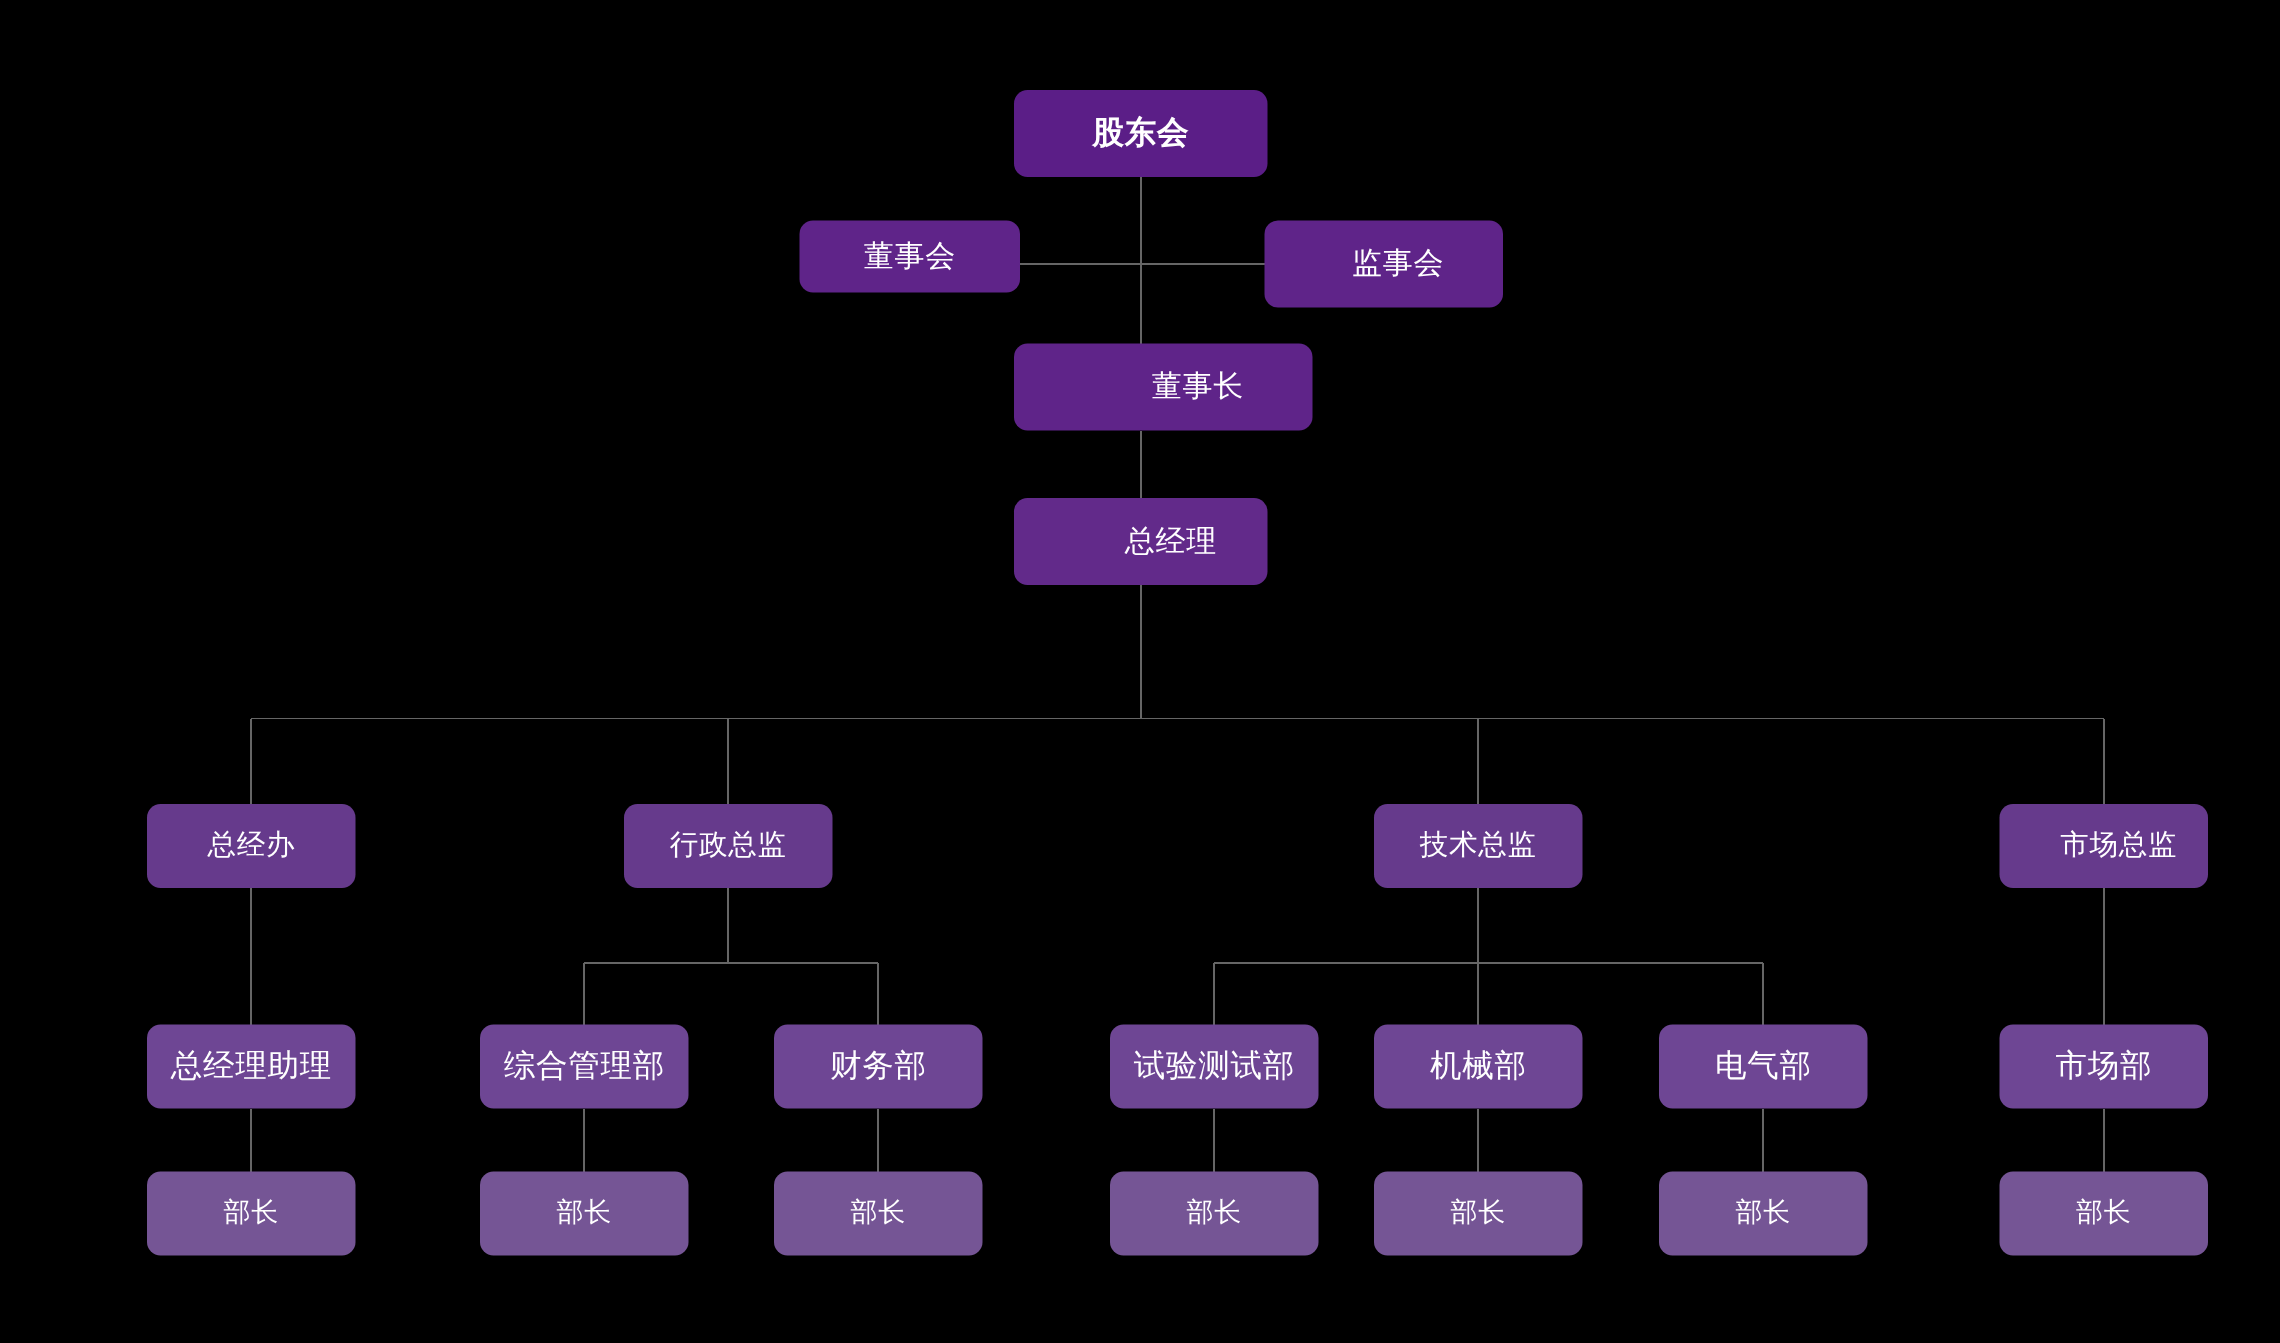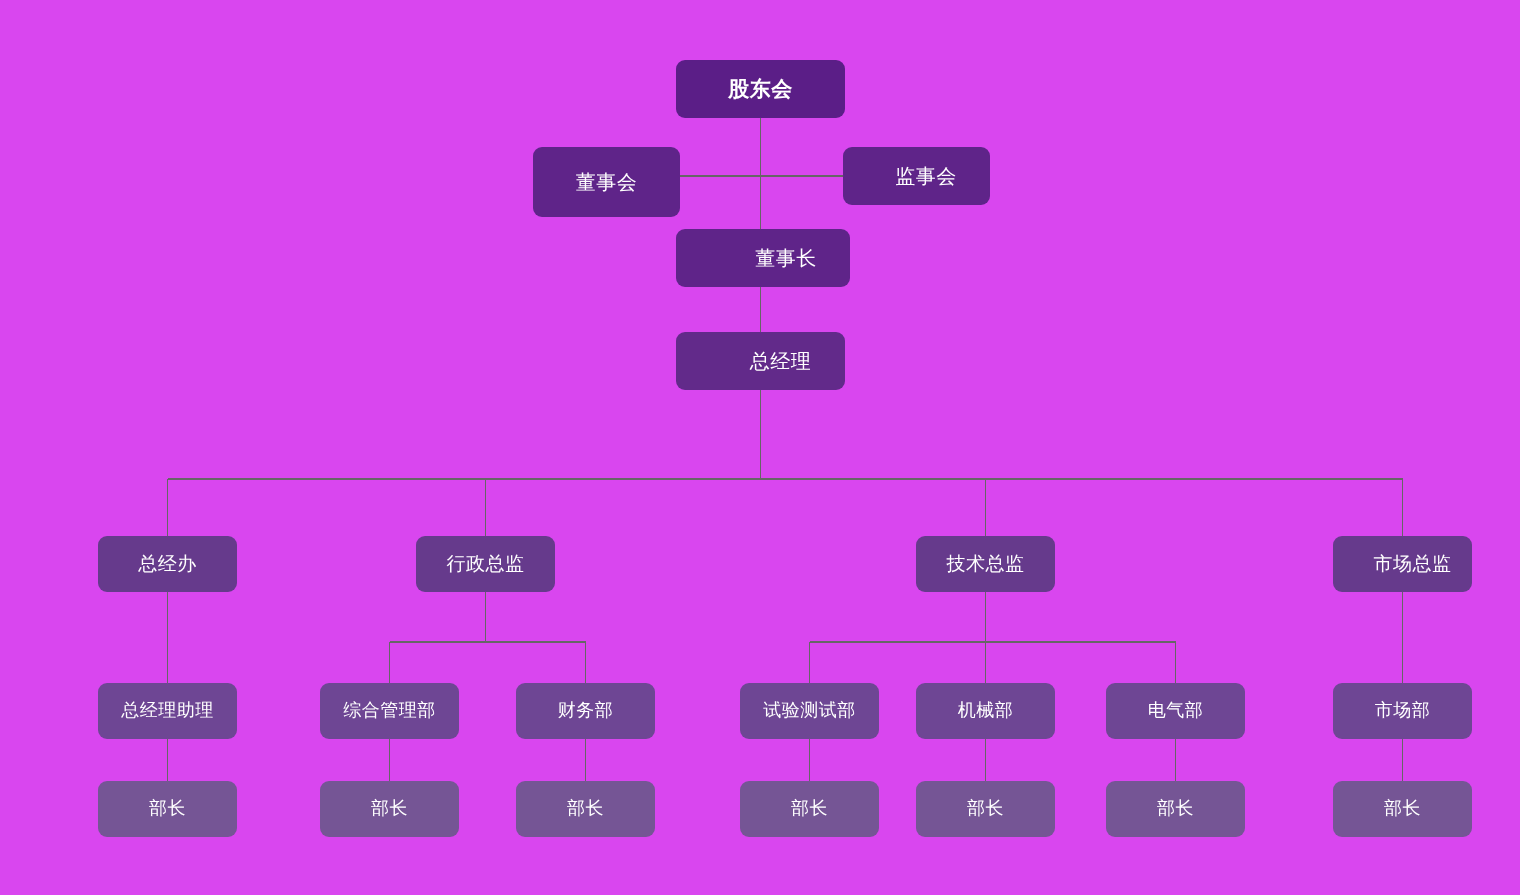--- a/index.html
+++ b/index.html
@@ -7,21 +7,21 @@
     padding: 0;
     background: #ffffff;
   }
   body {
     font-family: "Liberation Sans", "DejaVu Sans", sans-serif;
   }
   #chart {
     position: relative;
     width: 1520px;
     height: 895px;
-    background: #d946ef;
+    background: #000000;
     overflow: hidden;
   }
   #svg-connectors {
     position: absolute;
     left: 0;
     top: 0;
     width: 1520px;
     height: 895px;
     pointer-events: none;
   }
@@ -36,21 +36,21 @@
     text-align: center;
     line-height: 1.1;
     white-space: nowrap;
     z-index: 2;
     letter-spacing: 0.5px;
   }
   .tier-board   { background: #5b1e87; font-weight: bold; font-size: 21px; }
   .tier-exec    { background: #5f2489; font-weight: normal; font-size: 20px; }
   .tier-gm      { background: #622a8a; font-weight: normal; font-size: 20px; padding-left: 40px; }
   .tier-dir     { background: #663a8c; font-weight: normal;   font-size: 19px; }
-  .tier-dept    { background: #6e4694; font-weight: normal; font-size: 18px; }
+  .tier-dept    { background: #6e4694; font-weight: normal; font-size: 21px; }
   .tier-head    { background: #755595; font-weight: normal; font-size: 18px; }
 </style>
 </head>
 <body>
 
 <div id="chart">
   <svg id="svg-connectors" viewBox="0 0 1520 895" width="1520" height="895">
       <line x1="760.5" y1="118" x2="760.5" y2="229" stroke="#666666" stroke-width="1.2" shape-rendering="crispEdges"></line>
       <line x1="680" y1="176" x2="843" y2="176" stroke="#666666" stroke-width="1.2" shape-rendering="crispEdges"></line>
       <line x1="760.5" y1="287" x2="760.5" y2="332" stroke="#666666" stroke-width="1.2" shape-rendering="crispEdges"></line>
@@ -74,23 +74,23 @@
       <line x1="167.5" y1="739" x2="167.5" y2="781" stroke="#666666" stroke-width="1.2" shape-rendering="crispEdges"></line>
       <line x1="389.5" y1="739" x2="389.5" y2="781" stroke="#666666" stroke-width="1.2" shape-rendering="crispEdges"></line>
       <line x1="585.5" y1="739" x2="585.5" y2="781" stroke="#666666" stroke-width="1.2" shape-rendering="crispEdges"></line>
       <line x1="809.5" y1="739" x2="809.5" y2="781" stroke="#666666" stroke-width="1.2" shape-rendering="crispEdges"></line>
       <line x1="985.5" y1="739" x2="985.5" y2="781" stroke="#666666" stroke-width="1.2" shape-rendering="crispEdges"></line>
       <line x1="1175.5" y1="739" x2="1175.5" y2="781" stroke="#666666" stroke-width="1.2" shape-rendering="crispEdges"></line>
       <line x1="1402.5" y1="739" x2="1402.5" y2="781" stroke="#666666" stroke-width="1.2" shape-rendering="crispEdges"></line>
     </svg>
   <div id="node-layer">
       <div class="node tier-board" style="left: 676px; top: 60px; width: 169px; height: 58px;">股东会</div>
-      <div class="node tier-exec" style="left: 533px; top: 147px; width: 147px; height: 70px;">董事会</div>
-      <div class="node tier-exec" style="left: 843px; top: 147px; width: 147px; height: 58px; padding-left: 19px;">监事会</div>
-      <div class="node tier-exec" style="left: 676px; top: 229px; width: 174px; height: 58px; padding-left: 46px;">董事长</div>
+      <div class="node tier-exec" style="left: 533px; top: 147px; width: 147px; height: 48px;">董事会</div>
+      <div class="node tier-exec" style="left: 843px; top: 147px; width: 159px; height: 58px; padding-left: 19px;">监事会</div>
+      <div class="node tier-exec" style="left: 676px; top: 229px; width: 199px; height: 58px; padding-left: 46px;">董事长</div>
       <div class="node tier-gm" style="left: 676px; top: 332px; width: 169px; height: 58px;">总经理</div>
       <div class="node tier-dir" style="left: 98px; top: 536px; width: 139px; height: 56px;">总经办</div>
       <div class="node tier-dir" style="left: 416px; top: 536px; width: 139px; height: 56px;">行政总监</div>
       <div class="node tier-dir" style="left: 916px; top: 536px; width: 139px; height: 56px;">技术总监</div>
       <div class="node tier-dir" style="left: 1333px; top: 536px; width: 139px; height: 56px; padding-left: 20px;">市场总监</div>
       <div class="node tier-dept" style="left: 98px; top: 683px; width: 139px; height: 56px;">总经理助理</div>
       <div class="node tier-dept" style="left: 320px; top: 683px; width: 139px; height: 56px;">综合管理部</div>
       <div class="node tier-dept" style="left: 516px; top: 683px; width: 139px; height: 56px;">财务部</div>
       <div class="node tier-dept" style="left: 740px; top: 683px; width: 139px; height: 56px;">试验测试部</div>
       <div class="node tier-dept" style="left: 916px; top: 683px; width: 139px; height: 56px;">机械部</div>

